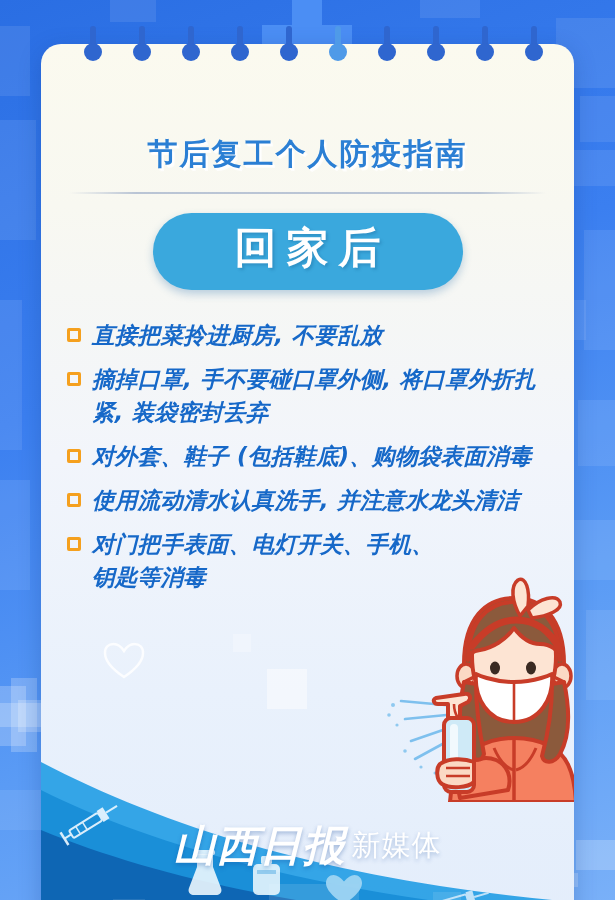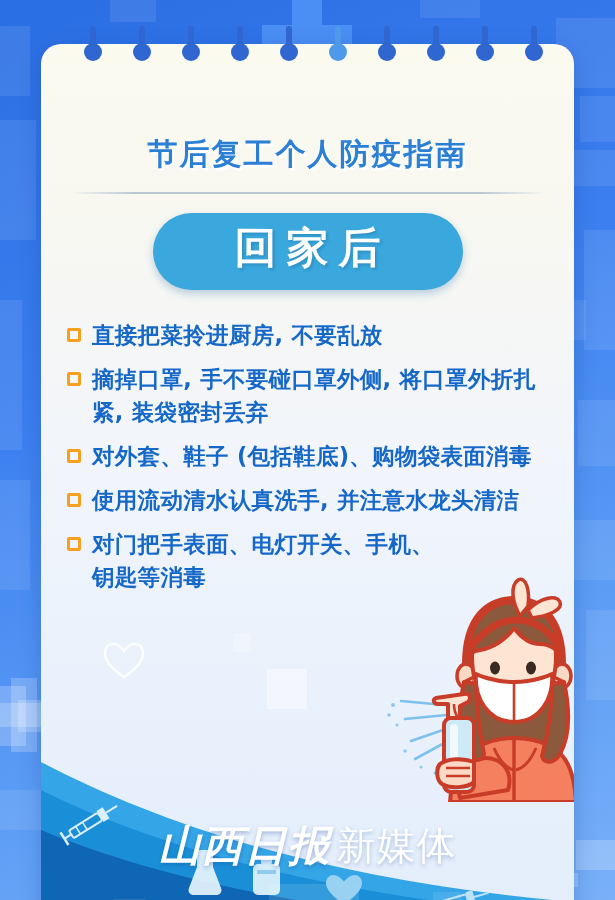--- a/index.html
+++ b/index.html
@@ -173,20 +173,21 @@
     box-sizing: border-box;
     background: transparent;
   }
   .item-text {
     flex: 1 1 auto;
     font-size: 22.5px;
     font-weight: bold;
     line-height: 33px;
     color: #1668c8;
     letter-spacing: 0.3px;
+    font-style: italic;
   }
   .item.narrow .item-text { max-width: 352px; }
 
   
   #waves {
     position: absolute;
     left: 0; bottom: 0;
     width: 533px; height: 210px;
     pointer-events: none;
   }
@@ -221,21 +222,21 @@
     font-family: "DejaVu Serif", "Liberation Serif", serif;
     font-size: 42px;
     font-weight: bold;
     font-style: italic;
     color: #ffffff;
     letter-spacing: 1px;
     text-shadow: 0 2px 4px rgba(20,70,150,0.35);
     vertical-align: middle;
   }
   #footer .sub {
-    font-size: 39px;
+    font-size: 29px;
     color: #ffffff;
     letter-spacing: 1px;
     margin-left: 6px;
     text-shadow: 0 2px 4px rgba(20,70,150,0.30);
     vertical-align: middle;
   }
 </style>
 </head>
 <body>
 

